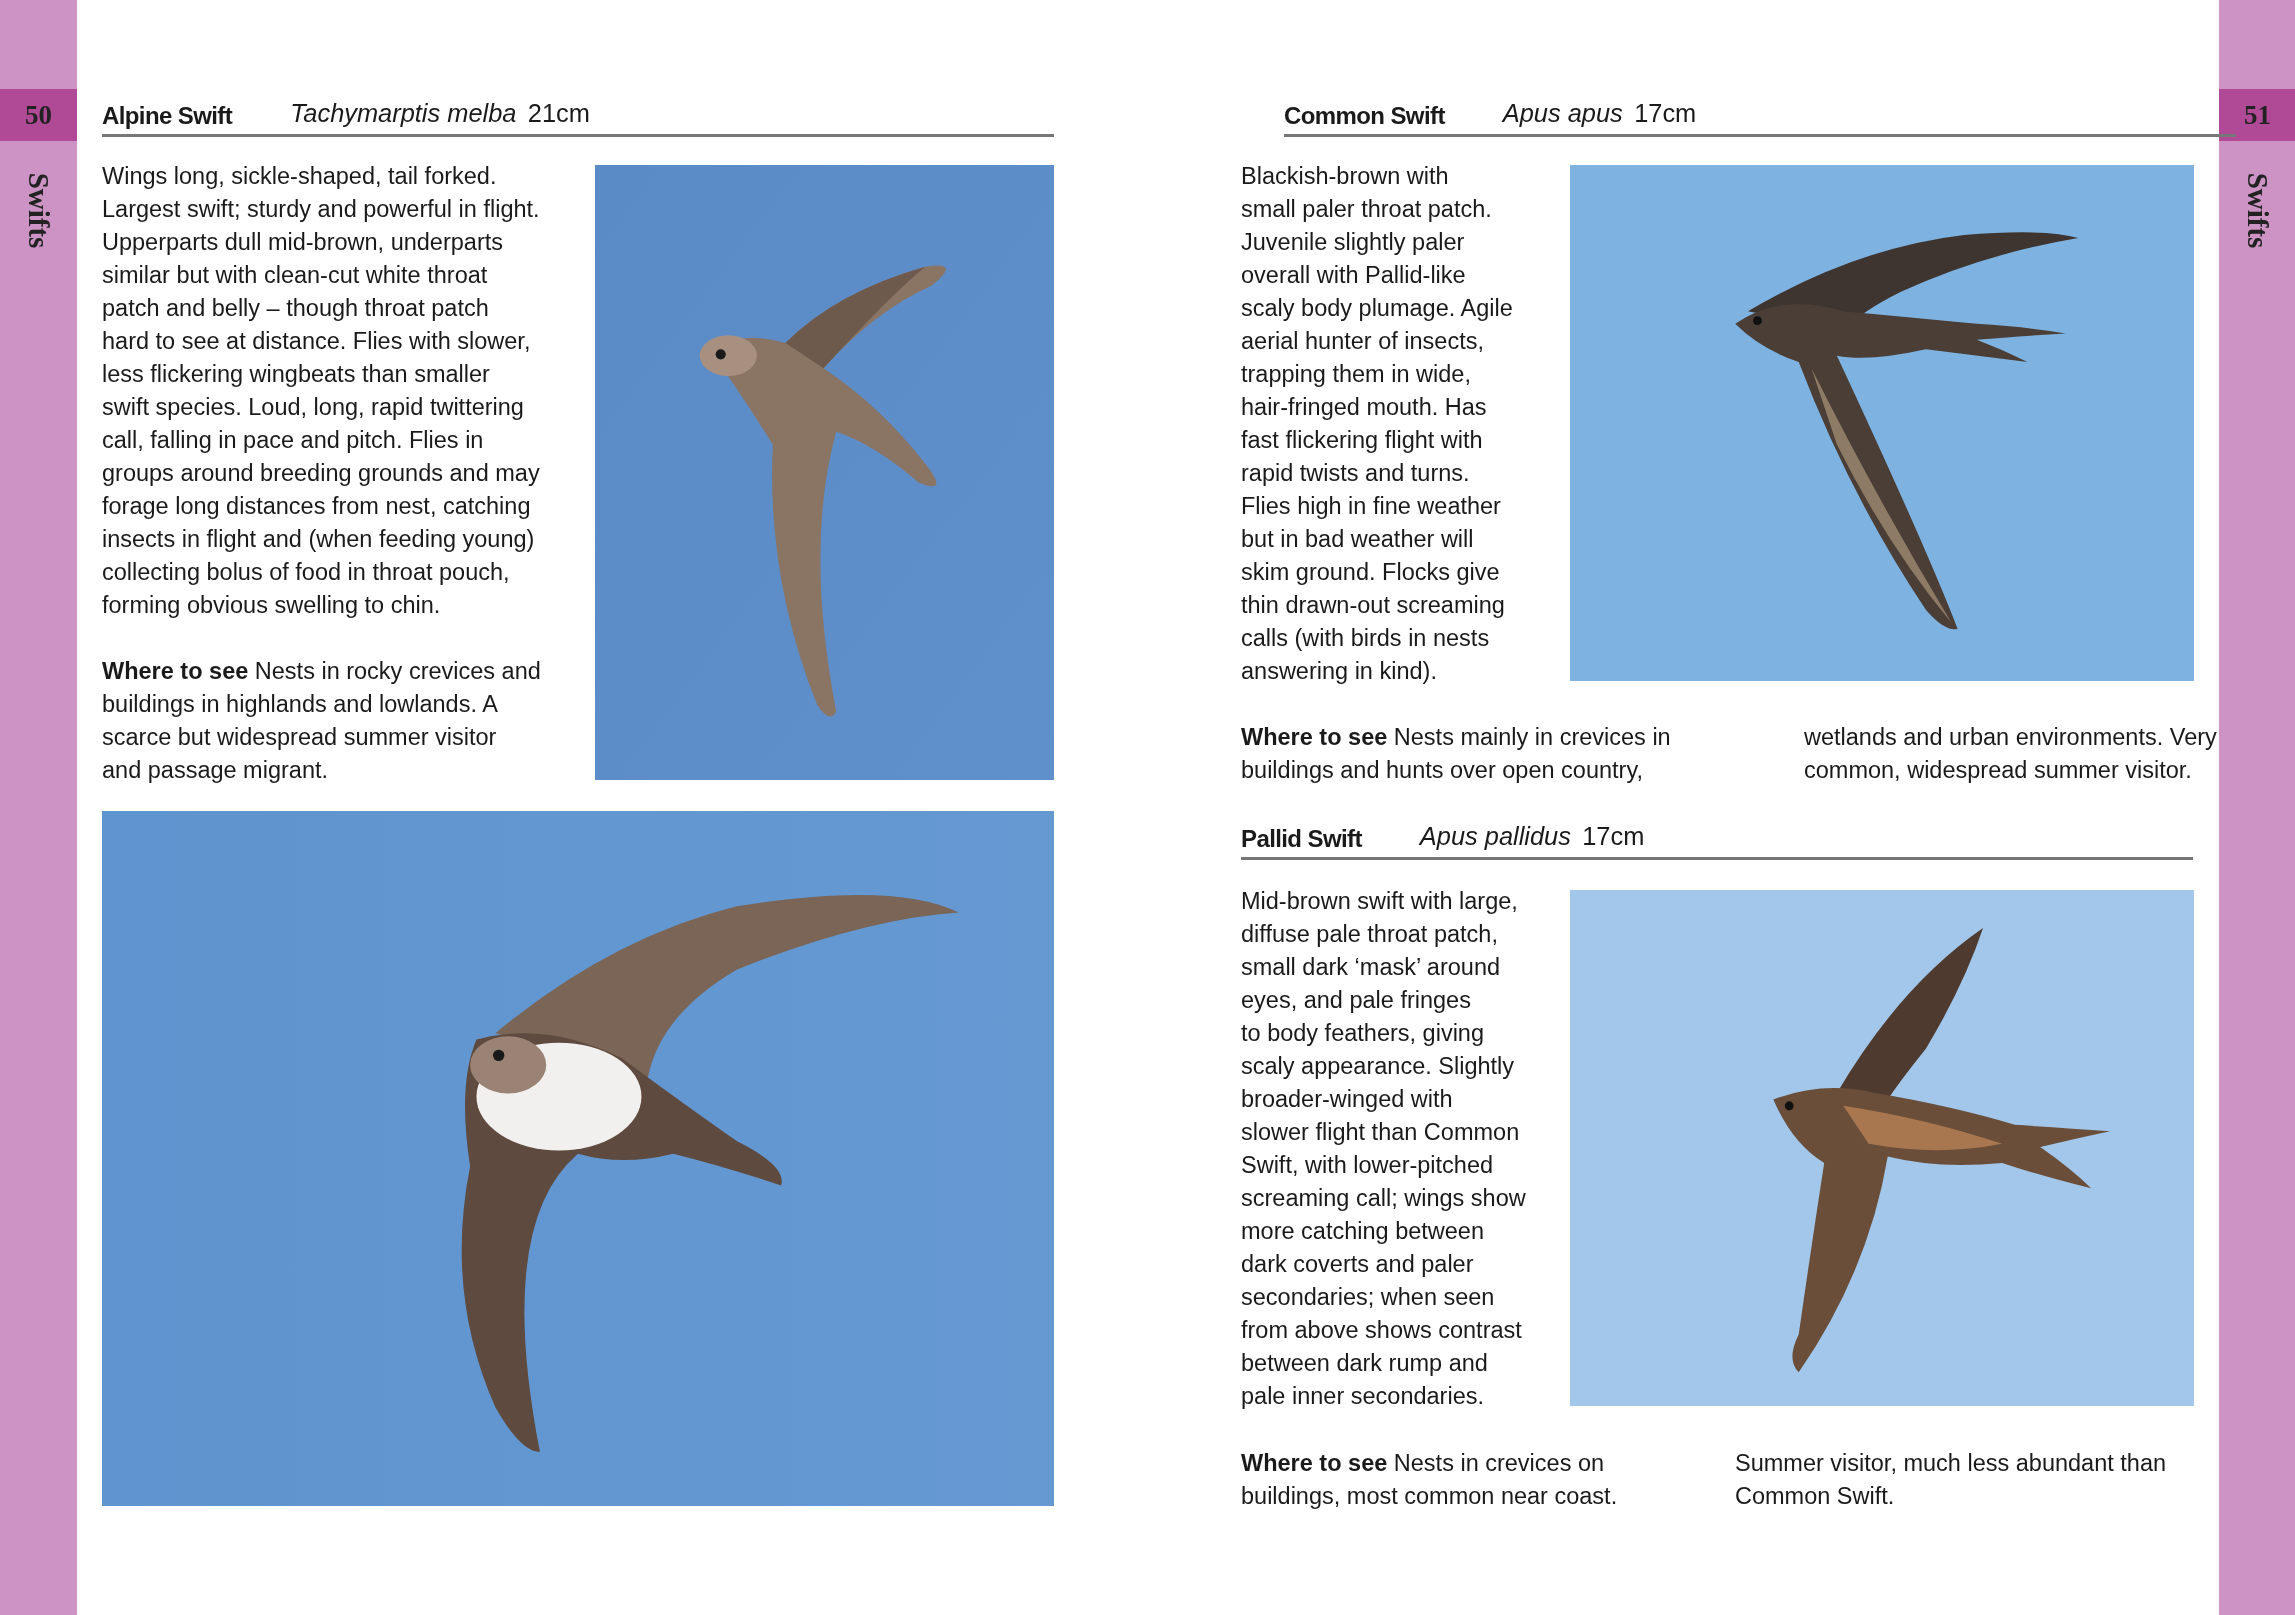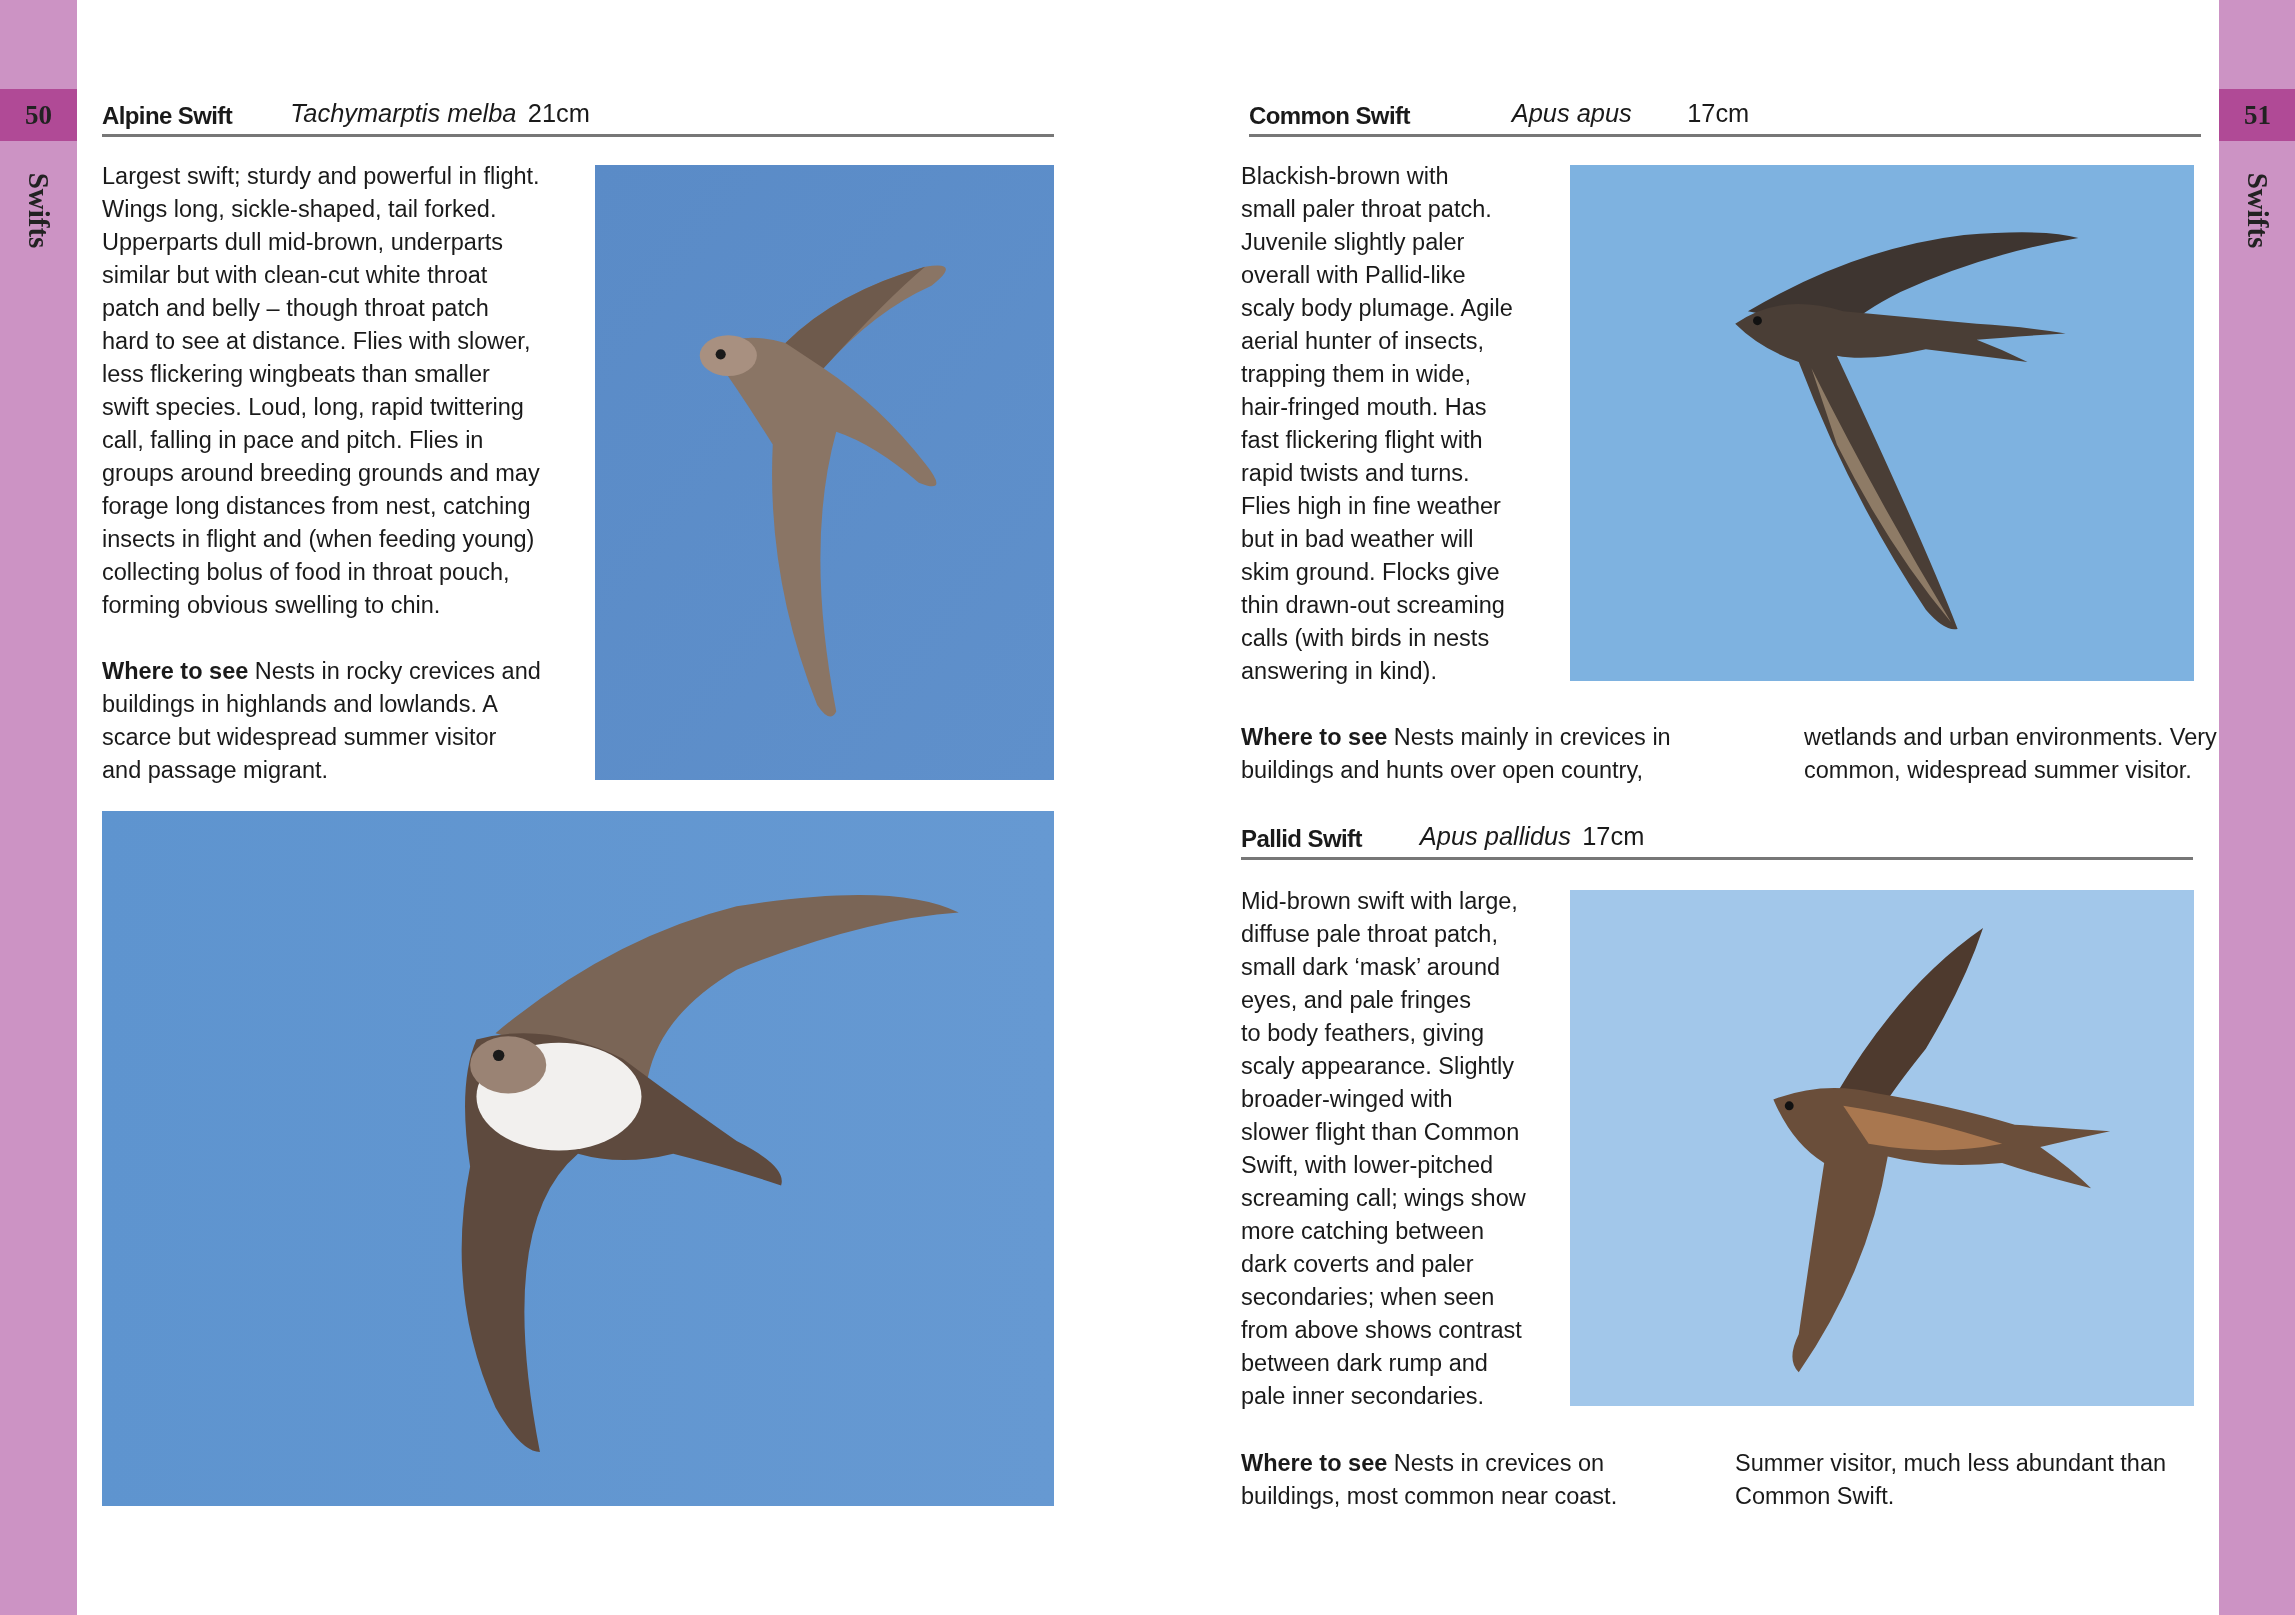--- a/index.html
+++ b/index.html
@@ -54,22 +54,22 @@
   </div>
 </div>
 
 <div class="header" style="left:102px; top:89px; width:952px;">
   <span class="common-name">Alpine Swift</span>
   <span class="sci-name">Tachymarptis melba</span>
   <span class="size">21cm</span>
 </div>
 
 <div class="body-text" style="left:102px; top:160px; width:483px;">
+  <p>Wings long, sickle-shaped, tail forked.</p>
   <p>Largest swift; sturdy and powerful in flight.</p>
-  <p>Wings long, sickle-shaped, tail forked.</p>
   <p>Upperparts dull mid-brown, underparts</p>
   <p>similar but with clean-cut white throat</p>
   <p>patch and belly – though throat patch</p>
   <p>hard to see at distance. Flies with slower,</p>
   <p>less flickering wingbeats than smaller</p>
   <p>swift species. Loud, long, rapid twittering</p>
   <p>call, falling in pace and pitch. Flies in</p>
   <p>groups around breeding grounds and may</p>
   <p>forage long distances from nest, catching</p>
   <p>insects in flight and (when feeding young)</p>
@@ -108,21 +108,21 @@
       </defs>
     <rect width="1500" height="1095" fill="url(#g2)"></rect>
     <path d="M620 350 Q800 200 1000 150 Q1250 110 1350 160 Q1200 170 1000 250 Q880 320 860 420 Z" fill="#7A6556"></path>
     <path d="M590 360 Q700 330 820 390 Q900 450 1000 520 Q1080 560 1070 590 Q980 560 900 540 Q820 560 750 540 Q620 650 690 1010 Q660 1010 620 940 Q540 760 580 560 Q560 430 590 360 Z" fill="#5E4A3E"></path>
     <ellipse cx="720" cy="450" rx="130" ry="85" fill="#F2F0EE"></ellipse>
     <ellipse cx="640" cy="400" rx="60" ry="45" fill="#9A8374"></ellipse>
     <circle cx="625" cy="385" r="9" fill="#1a1a1a"></circle>
   </svg>
 </div>
 
-<div class="header" style="left:1249px; top:89px; width:952px;gap:44px;">
+<div class="header" style="left:1284px; top:89px; width:952px;">
   <span class="common-name">Common Swift</span>
   <span class="sci-name">Apus apus</span>
   <span class="size">17cm</span>
 </div>
 
 <div class="body-text" style="left:1241px; top:160px; width:317px;">
   <p>Blackish-brown with</p>
   <p>small paler throat patch.</p>
   <p>Juvenile slightly paler</p>
   <p>overall with Pallid-like</p>

